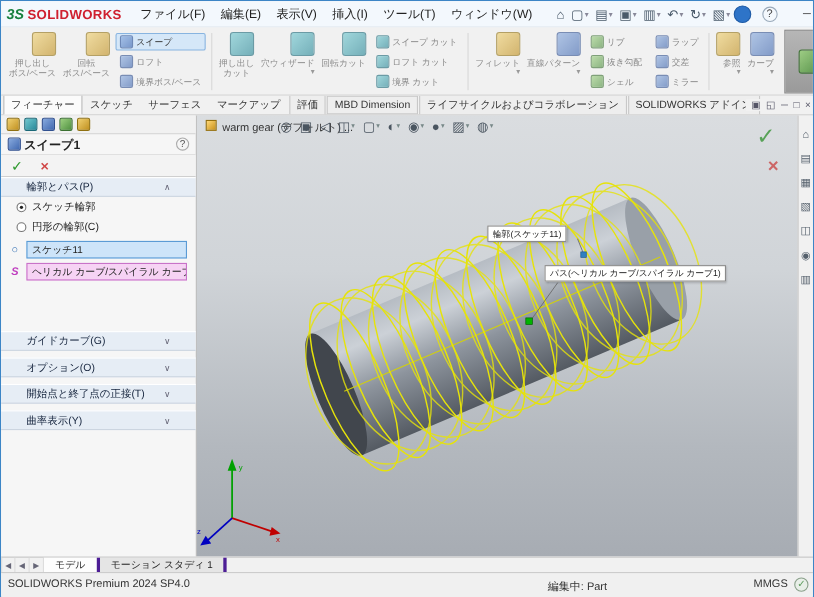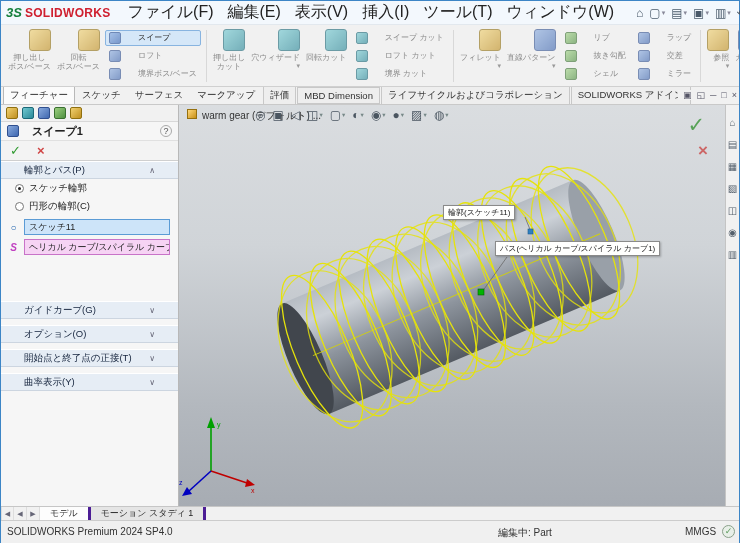--- a/index.html
+++ b/index.html
@@ -6,38 +6,38 @@
 html,body{width:740px;height:543px}
 body{font-family:"Liberation Sans","DejaVu Sans",sans-serif;font-size:11px;color:#222;overflow:hidden;background:#fff}
 #window{position:relative;width:740px;height:543px;background:#f1f1f1;border:1px solid #3c85c6}
 
 
 .titlebar{position:absolute;left:0;top:0;right:0;height:24px;background:#f3f8fd;display:flex;align-items:center;border-bottom:1px solid #e2e8ee}
 .logo{display:flex;align-items:center;padding:0 10px 0 5px}
 .logo-3s{color:#15803d;font-weight:bold;font-style:italic;font-size:13px;margin-right:3px}
 .logo-text{color:#cf2030;font-weight:bold;font-size:12px;letter-spacing:.3px}
 .menus{display:flex}
-.menu-item{font-size:16px;padding:3px 7px;white-space:nowrap}
+.menu-item{font-size:11px;padding:3px 7px;white-space:nowrap}
 .tb-icons{display:flex;align-items:center;margin-left:12px;color:#4a5a6a}
 .tbi{display:inline-flex;align-items:center;padding:1px 3px;font-size:12px}
 .tbi .dd{font-size:7px;color:#889;margin-left:1px}
 .titlebar-right{margin-left:auto;display:flex;align-items:center;height:100%}
 .avatar{width:16px;height:16px;border-radius:50%;background:#2e74c8;margin-right:10px;border:1px solid #1d5aa6}
 .helpbtn{font-size:10px;color:#444;border:1px solid #9aaabb;border-radius:50%;width:14px;height:14px;display:flex;align-items:center;justify-content:center;margin-right:12px}
 .winctl{width:30px;height:100%;display:flex;align-items:center;justify-content:center;font-size:10px;color:#333}
 
 
 .ribbon{position:absolute;left:0;top:24px;right:0;height:62px;background:#f1f1f1;border-bottom:1px solid #d0d0d0;display:flex;align-items:stretch;padding:2px 2px 1px 4px;overflow:hidden}
 .rcol{display:flex;flex-direction:column;align-items:flex-end;padding:2px 3px;color:#8a8a8a}
 .ricon{width:22px;height:22px;border-radius:3px;opacity:.62;margin-bottom:2px;flex:0 0 auto}
 .rlabel{font-size:8px;line-height:9px;text-align:center;white-space:nowrap}
 .rlabel span{display:block}
 .rdrop{font-size:7px;color:#999;line-height:7px}
 .rstack{display:flex;flex-direction:column;justify-content:flex-start;padding:3px 2px;gap:2px}
-.rsmall{display:flex;gap:17px;font-size:8px;color:#8a8a8a;padding:1px 3px;white-space:nowrap;border:1px solid transparent}
+.rsmall{display:flex;align-items:center;gap:3px;font-size:8px;color:#8a8a8a;padding:1px 3px;white-space:nowrap;border:1px solid transparent}
 .rsmall.active{background:#d5e7f8;border-color:#88b4e0;border-radius:2px;color:#333}
 .sicon{width:12px;height:12px;border-radius:2px;opacity:.62;flex:0 0 auto}
 .rsep{width:1px;background:#d8d8d8;margin:3px 3px;flex:0 0 auto}
 .instant3d{margin-left:6px;display:flex;align-items:center;gap:6px;background:linear-gradient(#b6b6b6,#9a9a9a);border:1px solid #878787;padding:0 12px;color:#1a1a1a;font-size:10px;white-space:nowrap}
 .i-gold{background:linear-gradient(135deg,#f0d070,#c09020);border:1px solid #907010}
 .i-teal{background:linear-gradient(135deg,#70c8d0,#2a8898);border:1px solid #1a6878}
 .i-blue{background:linear-gradient(135deg,#88aade,#4068b0);border:1px solid #305090}
 .i-green{background:linear-gradient(135deg,#9cd080,#4f9040);border:1px solid #3a7030}
 
 
@@ -45,21 +45,21 @@
 .tab{font-size:9.5px;padding:2px 6px;border:1px solid transparent;white-space:nowrap;color:#333}
 .tab.active{background:#fbfbfb;border-color:#b8b8b8;border-bottom-color:#fbfbfb}
 .tab.boxed{border-color:#c8c8c8;background:#eeeeee;margin-left:1px}
 .docwin{position:absolute;right:2px;top:3px;display:flex;gap:5px;color:#556;font-size:9px;background:#f1f1f1;padding-left:5px}
 .docwin span{display:inline-block}
 
 
 .leftpanel{position:absolute;left:0;top:104px;width:178px;height:401px;background:#f6f6f6;border-right:1px solid #b8b8b8;overflow:hidden}
 .pm-tabs{height:17px;display:flex;align-items:center;gap:4px;padding:0 5px;background:#f1f1f1;border-bottom:1px solid #d8d8d8}
 .ptab{width:12px;height:12px;border-radius:2px}
-.pm-title{height:19px;display:flex;align-items:center;gap:13px;padding:0 6px;border-bottom:1px solid #e0e0e0}
+.pm-title{height:19px;display:flex;align-items:center;gap:3px;padding:0 6px;border-bottom:1px solid #e0e0e0}
 .pm-title .fticon{width:12px;height:12px;border-radius:2px}
 .pm-title .t{font-weight:bold;font-size:11px}
 .pm-help{margin-left:auto;color:#555;font-size:9px;border:1px solid #aaa;border-radius:50%;width:12px;height:12px;line-height:10px;text-align:center}
 .pm-okrow{height:20px;display:flex;align-items:center;gap:16px;padding:0 9px;border-bottom:1px solid #cfcfcf;background:#f3f3f3}
 .pm-ok{color:#2f9a2f;font-weight:bold;font-size:13px}
 .pm-cancel{color:#d04545;font-weight:bold;font-size:13px}
 .pm-section{height:18px;display:flex;align-items:center;justify-content:space-between;padding:0 23px;background:#e6edf5;border-top:1px solid #fff;border-bottom:1px solid #ccd5e0;font-size:9.5px;color:#14233c}
 .pm-section .chev{color:#667;font-size:8px}
 .pm-radio{display:flex;align-items:center;gap:5px;font-size:9.5px;padding:3px 0 2px 14px;color:#222}
 .rdot{width:9px;height:9px;border:1px solid #777;border-radius:50%;background:#fff;position:relative;flex:0 0 auto}

